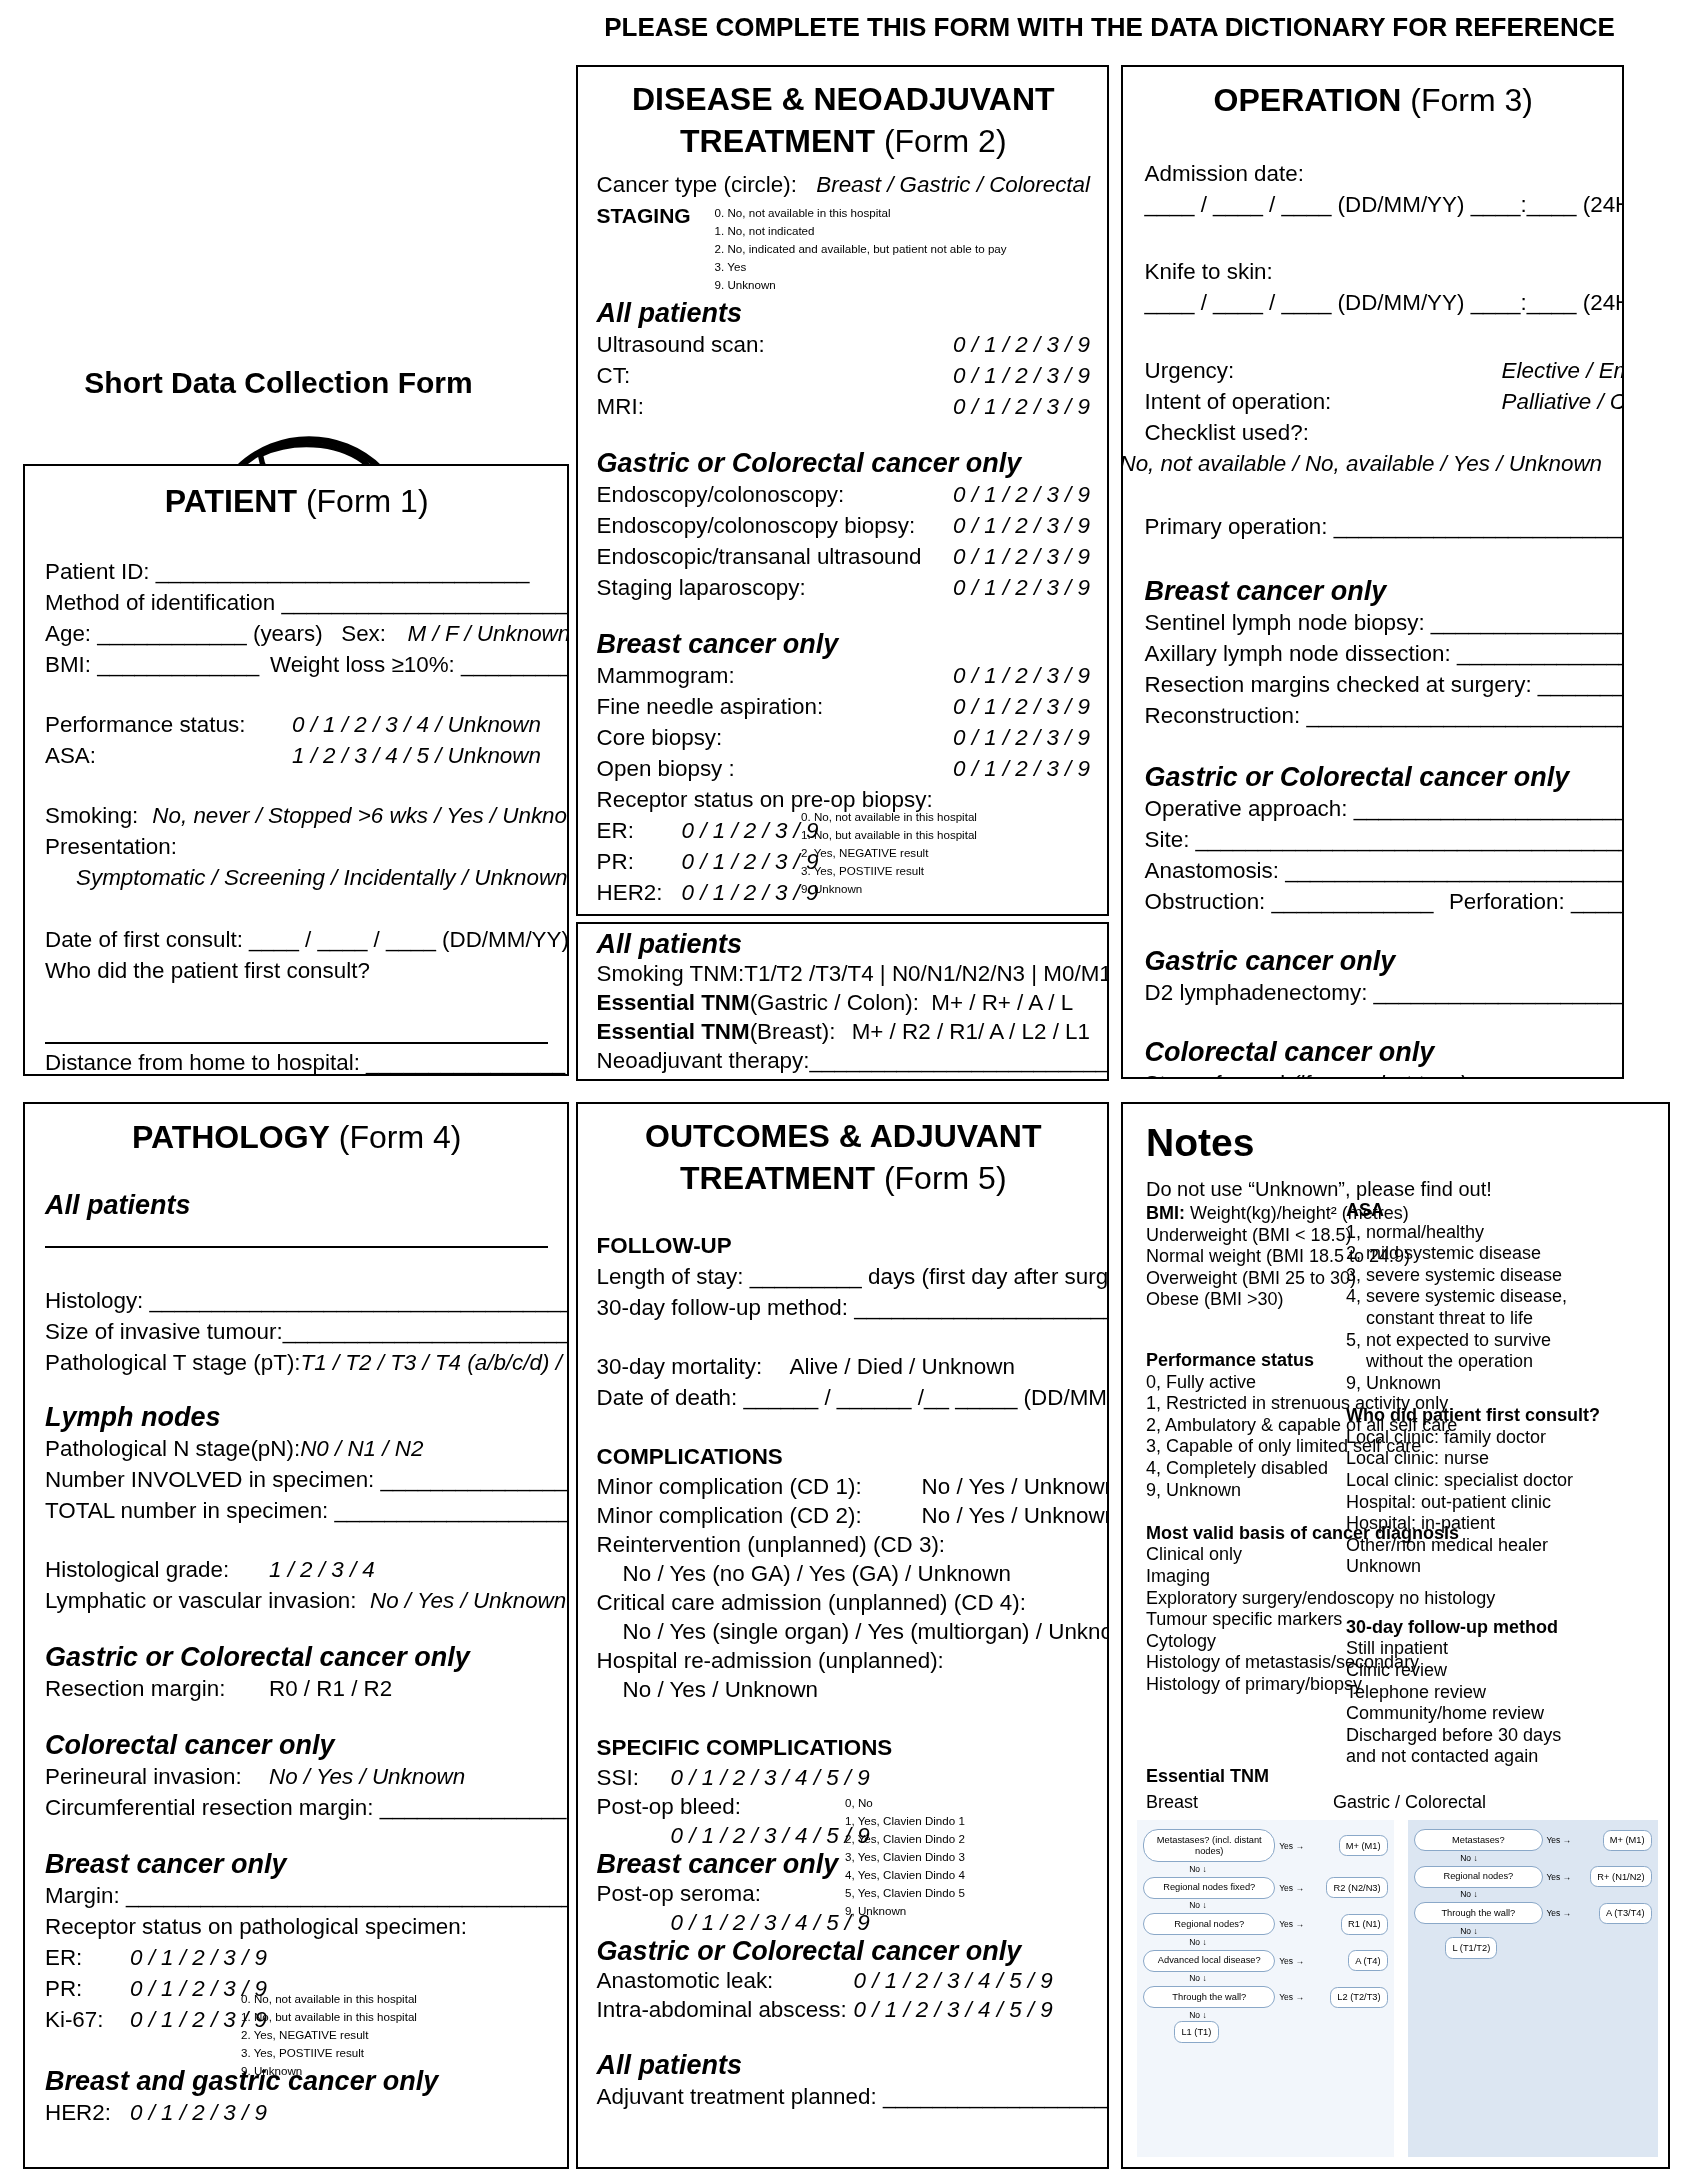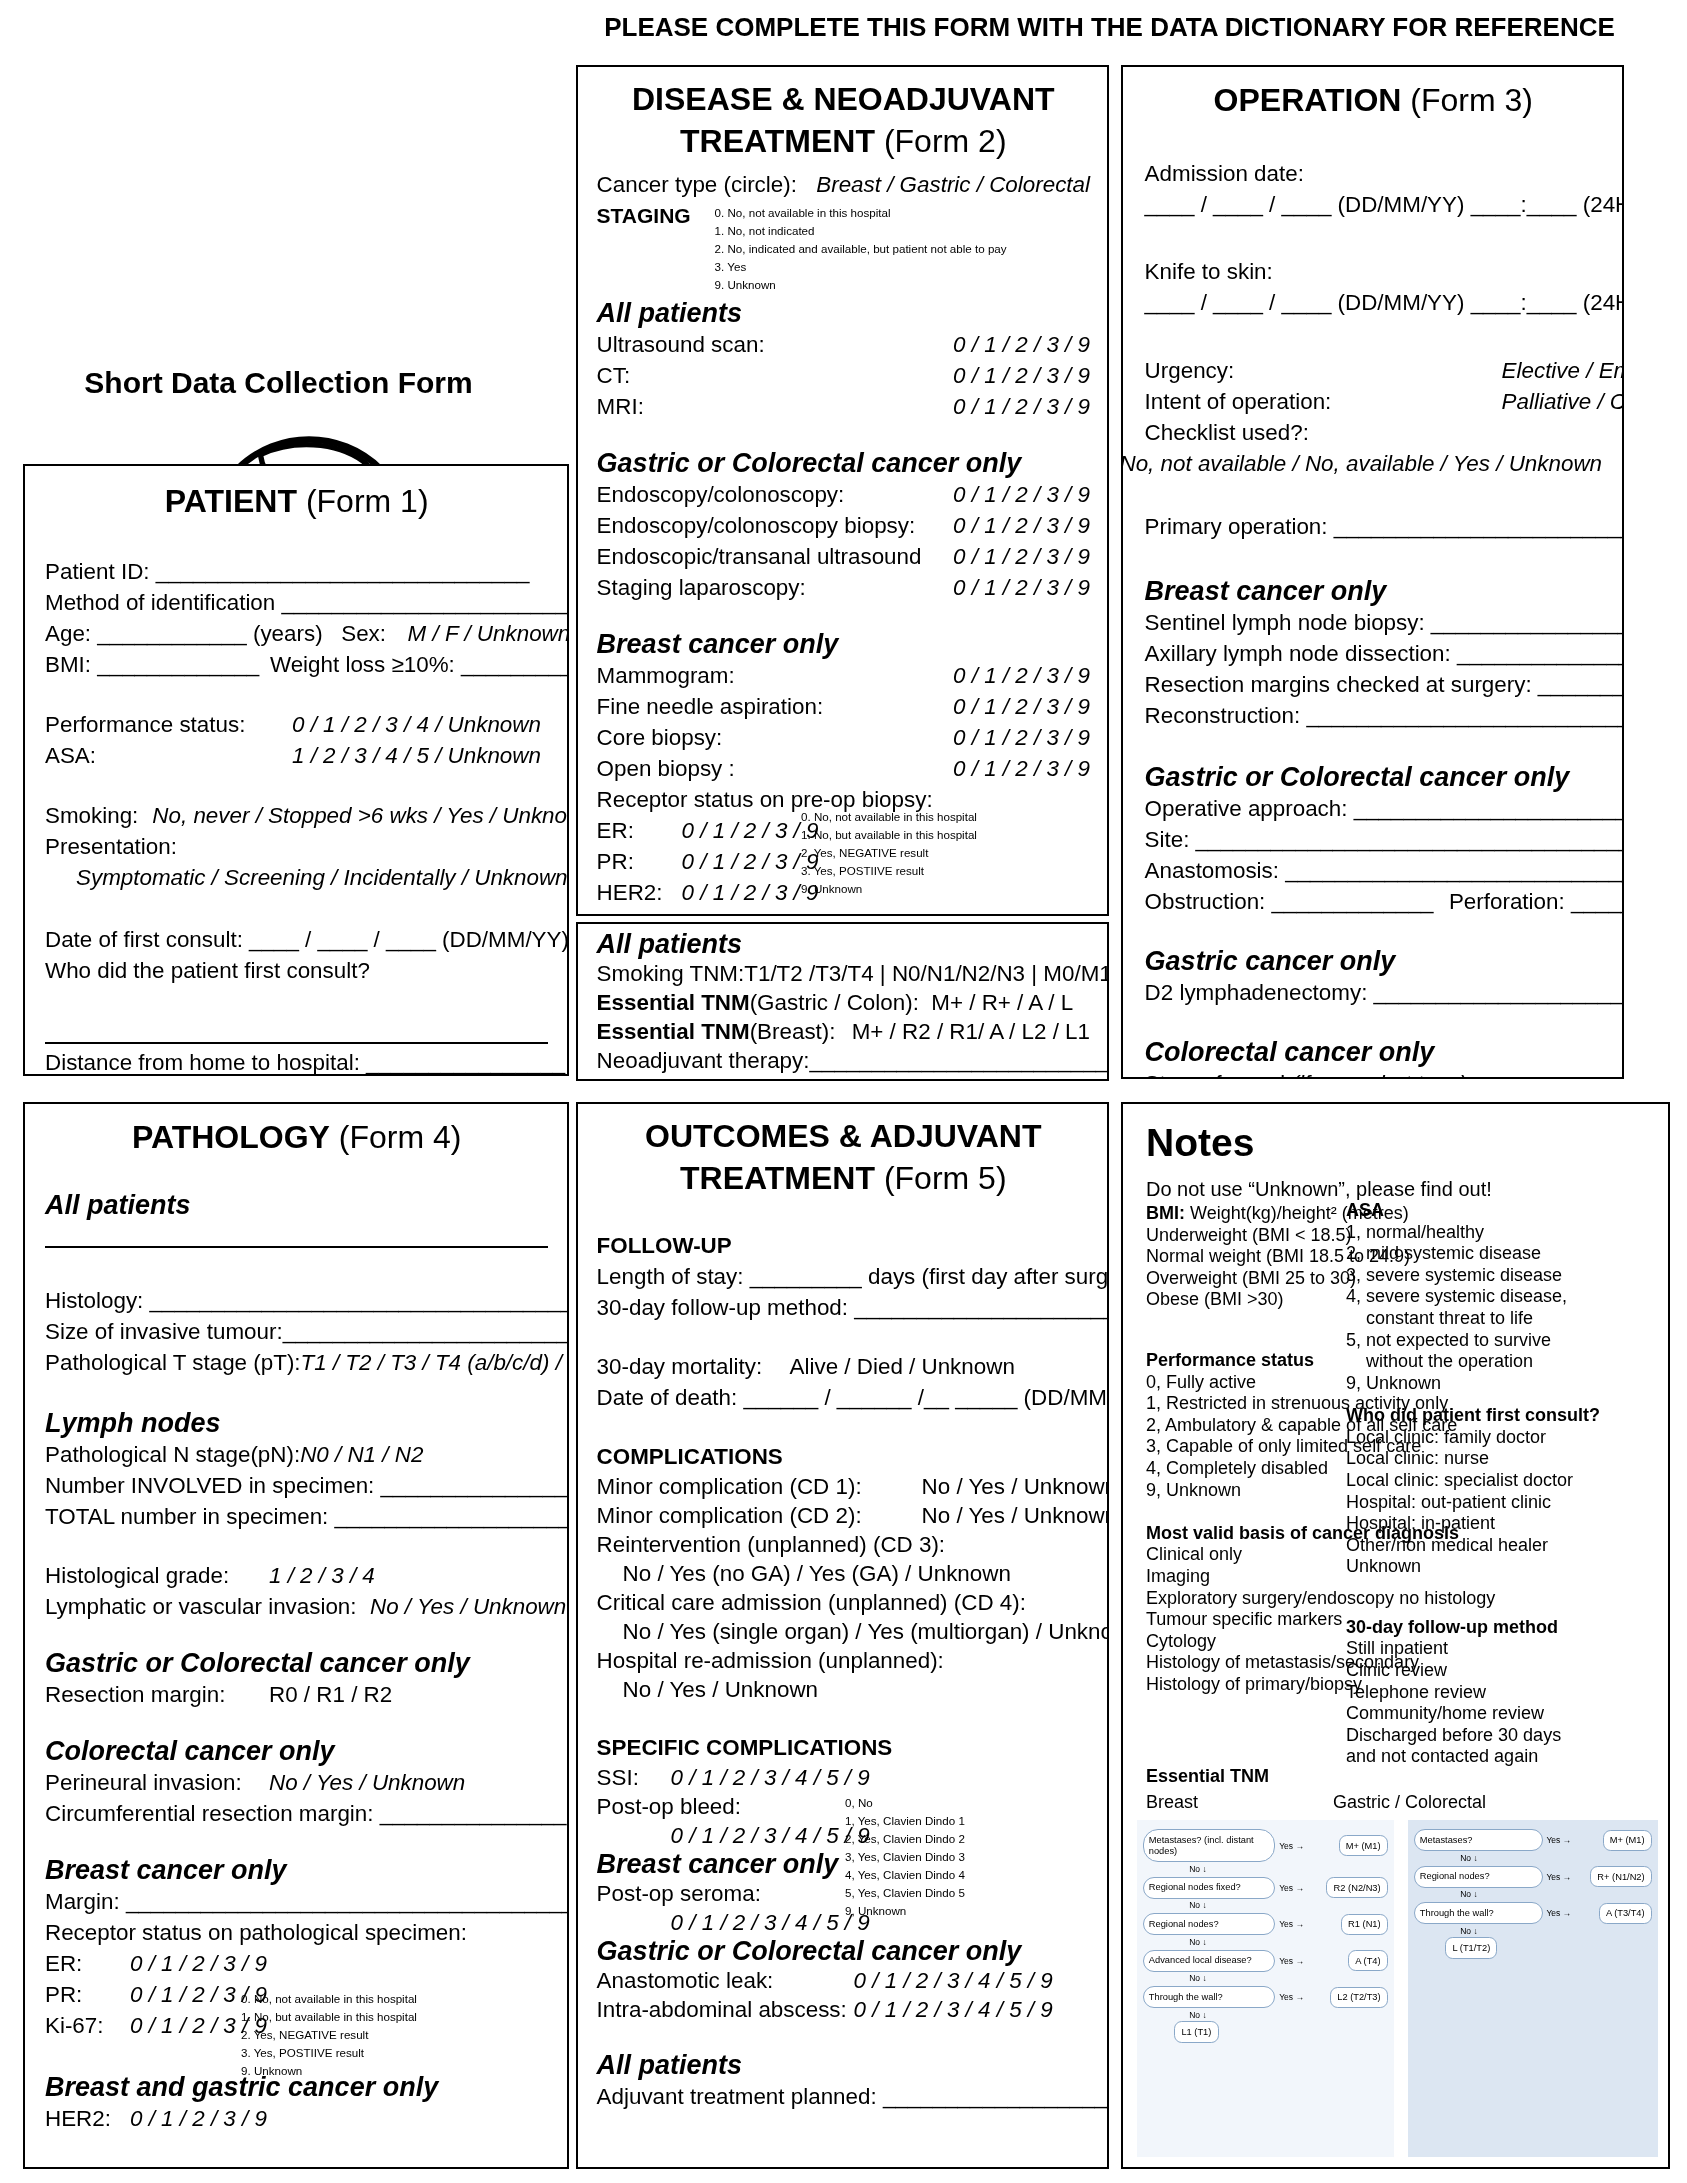--- a/index.html
+++ b/index.html
@@ -39,21 +39,21 @@
   .n-intro{position:absolute;left:23px;top:74px;font-size:20px}
   .ncol{position:absolute;white-space:nowrap}
   .nl{font-size:18px;line-height:21.6px}
   .nh{font-size:18px;line-height:21.6px;font-weight:bold}
   
   .fc{position:absolute;padding:6.2px;overflow:hidden}
   .fc-breast{background:#f2f6fb}
   .fc-gastro{background:#dce6f2}
   .fcrow{display:flex;align-items:center;gap:3.9px;margin-top:3.1px}
   .fcq{flex:0 0 54%;border:1.5px solid #8aa8c8;background:#fff;border-radius:15px;
-       font-size:9.3px;line-height:10.8px;padding:4.6px 4.6px;text-align:left;white-space:normal}
+       font-size:9.3px;line-height:10.8px;padding:4.6px 4.6px;text-align:center;white-space:normal}
   .fcyes{font-size:8.5px}
   .fct{margin-left:auto;border:1.5px solid #8aa8c8;background:#fff;border-radius:7.7px;
        font-size:9.3px;padding:4.6px 6.2px;text-align:center;white-space:nowrap}
   .fcno{font-size:8.5px;margin:1.5px 0 0 46px}
   .fcfinal{margin:1.5px 0 0 31px;display:inline-block}
   .fc-label{position:absolute;font-size:18px}
 </style>
 </head>
 <body>
 
@@ -339,21 +339,21 @@
         <span>Histology: _______________________________________</span>
       </div>
     <div class="r">
         <span>Size of invasive tumour:________________________cm</span>
       </div>
     <div class="r">
         <span>Pathological T stage (pT): </span>
         <span class="opt">T1 / T2 / T3 / T4 (a/b/c/d) / Tis</span>
       </div>
 
-    <div class="hdr" style="margin-top:30px">Lymph nodes</div>
+    <div class="hdr" style="margin-top:24px">Lymph nodes</div>
     <div class="r">
         <span>Pathological N stage(pN): </span>
         <span class="opt">N0 / N1 / N2</span>
       </div>
     <div class="r">
         <span>Number INVOLVED in specimen: ___________________</span>
       </div>
     <div class="r">
         <span>TOTAL number in specimen: _____________________</span>
       </div>

